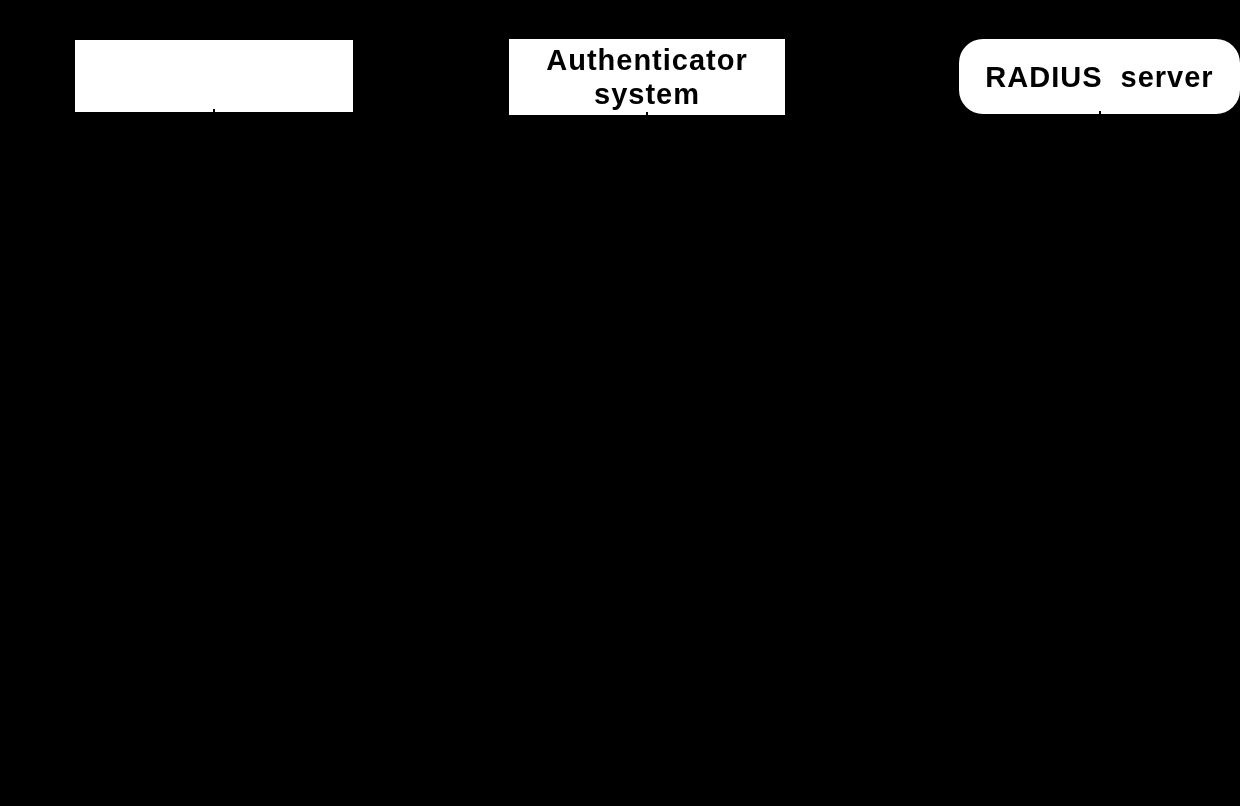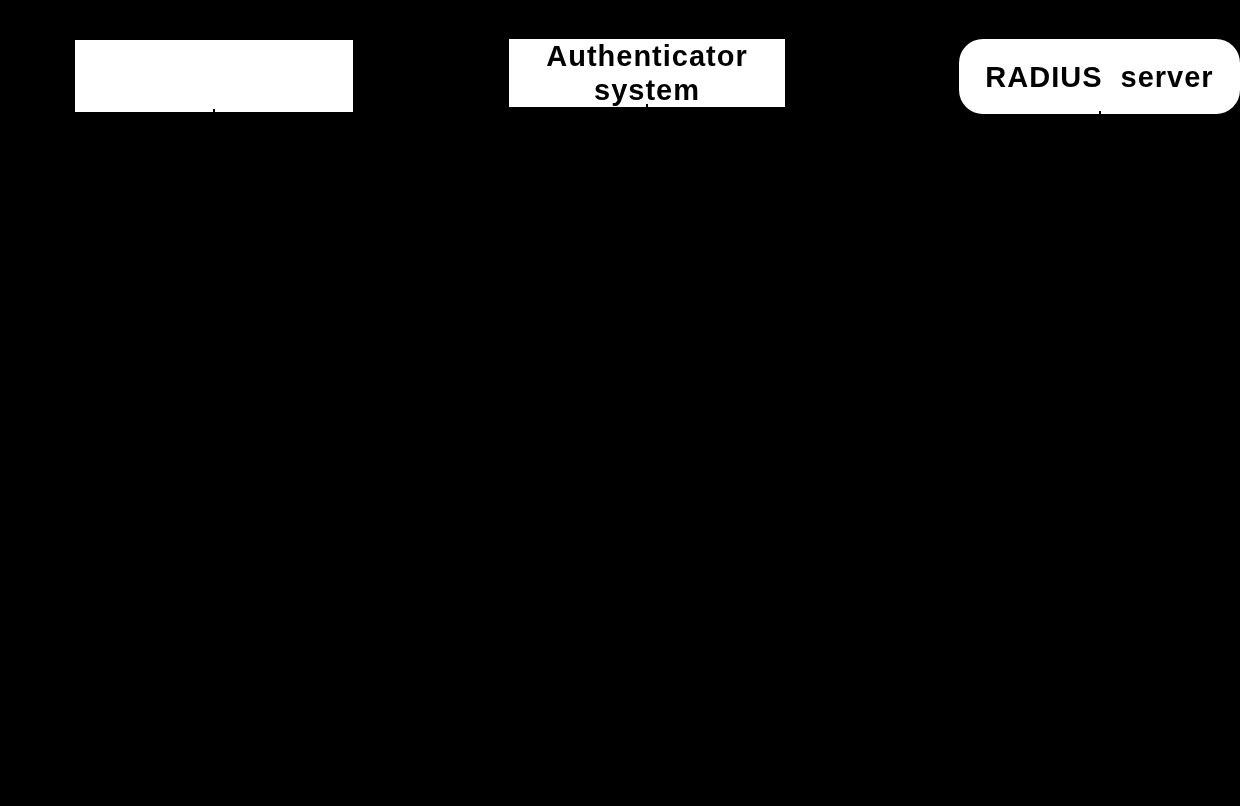--- a/index.html
+++ b/index.html
@@ -31,21 +31,21 @@
     justify-content: center;
     text-align: center;
     font-weight: bold;
     font-size: 29px;
     letter-spacing: 1px;
     word-spacing: 9px;
     line-height: 34px;
     white-space: nowrap;
   }
   .box-supplicant   { left: 75px;  top: 40px; width: 278px; height: 72px; }
-  .box-authenticator{ left: 509px; top: 39px; width: 276px; height: 68px; }
+  .box-authenticator{ left: 509px; top: 39px; width: 276px; height: 76px; }
   .box-radius       { left: 959px; top: 39px; width: 281px; height: 75px; border-radius: 24px; }
   .lifeline-stub {
     position: absolute;
     bottom: 0;
     left: calc(50% - 1px);
     width: 2px;
     height: 3px;
     background: var(--box-text);
   }
 </style>

